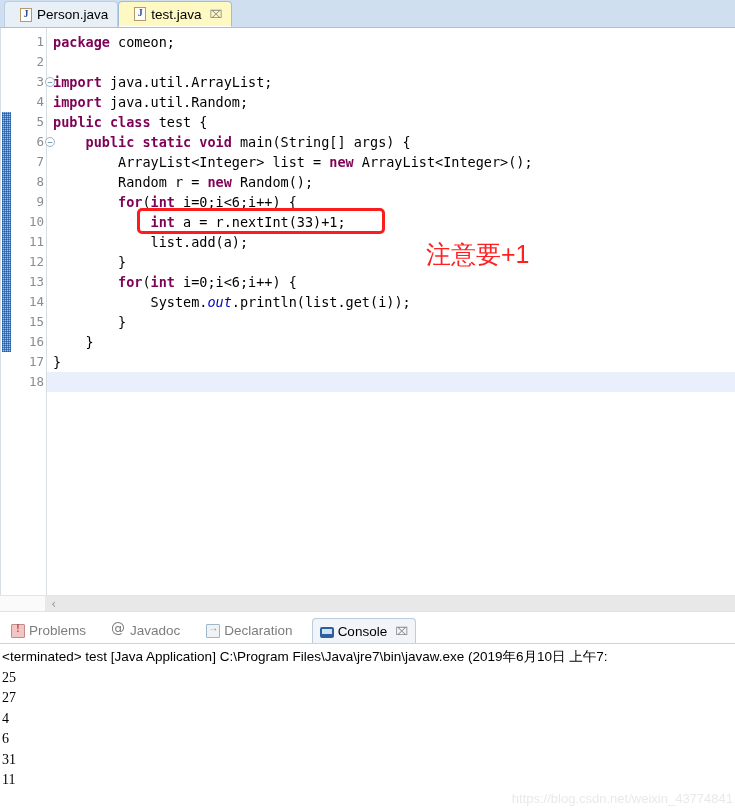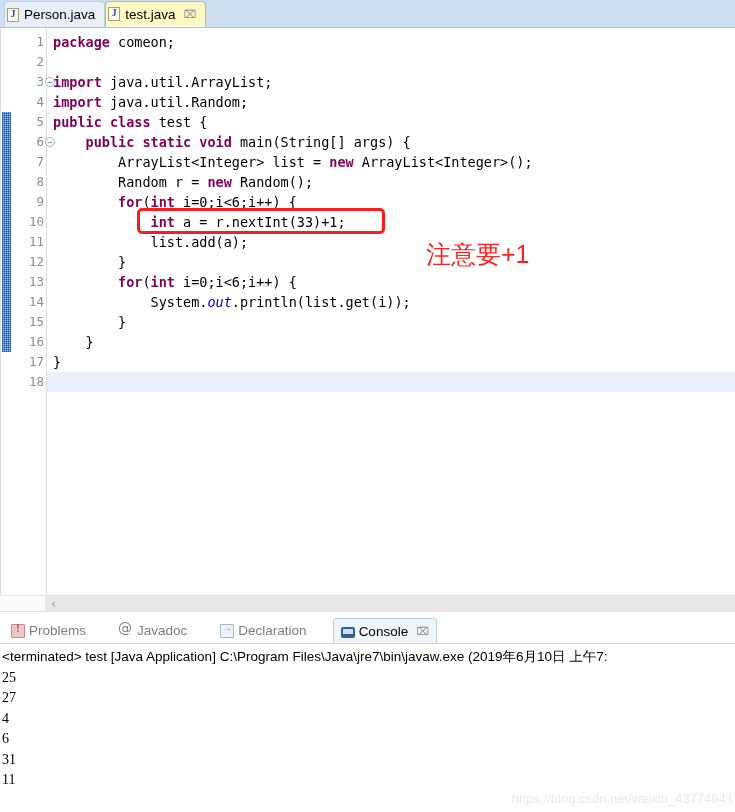--- a/index.html
+++ b/index.html
@@ -22,21 +22,21 @@
     border-bottom: 1px solid #a8c0d8;
     display: flex;
     align-items: flex-end;
     padding-left: 4px;
   }
   .tab {
     height: 26px;
     display: flex;
     align-items: center;
     gap: 5px;
-    padding: 0 9px 0 2px;
+    padding: 0 9px 0 15px;
     font-size: 13.5px;
     color: #000;
     border-top-left-radius: 4px;
     border-top-right-radius: 4px;
     cursor: default;
     white-space: nowrap;
   }
   .tab.inactive {
     background: #e8eff7;
     border: 1px solid #b9cfe2;
@@ -189,21 +189,21 @@
     border-top: 1px solid #dfe3e7;
   }
 
   
   .panel { background: #ffffff; position: relative; }
   .panel-tabs {
     display: flex;
     align-items: flex-end;
     height: 27px;
     padding-left: 4px;
-    gap: 19px;
+    gap: 12px;
     background: #ffffff;
   }
   .ptab {
     display: flex; align-items: center; gap: 4px;
     height: 25px; padding: 0 7px;
     font-size: 13.5px; color: #7d7d7d;
     white-space: nowrap;
   }
   .ptab.active {
     color: #000;

